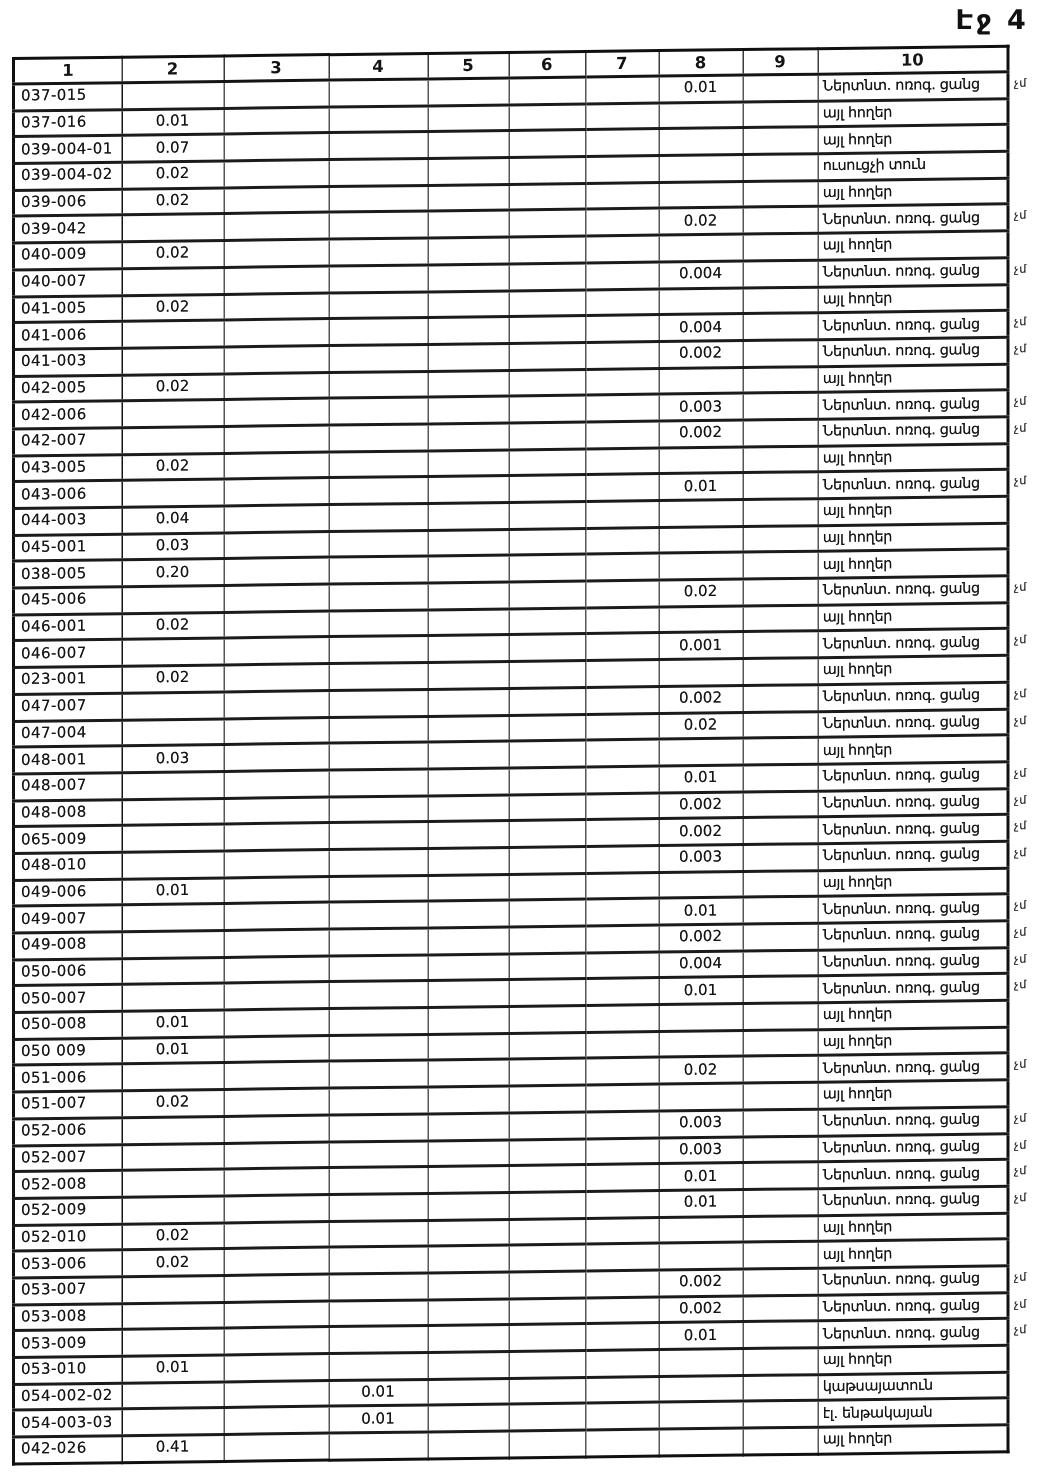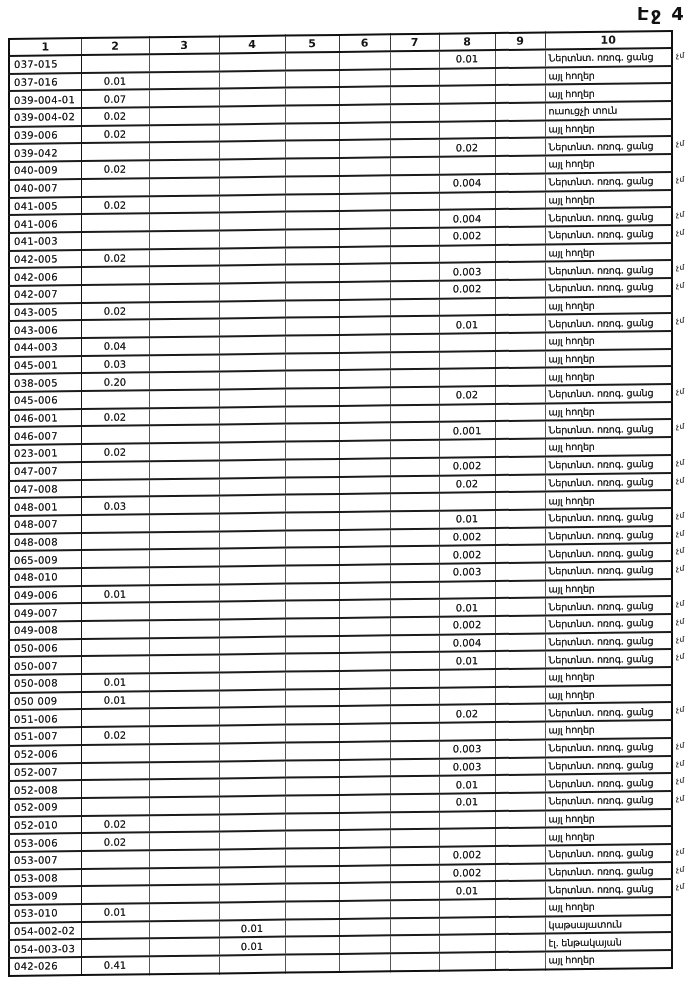--- a/index.html
+++ b/index.html
@@ -373,21 +373,21 @@
           <td class="c3"></td>
           <td class="c4"></td>
           <td class="c5"></td>
           <td class="c6"></td>
           <td class="c7"></td>
           <td class="c8">0.002</td>
           <td class="c9"></td>
           <td class="label">Ներտնտ. ոռոգ. ցանց</td>
         </tr>
         <tr>
-          <td class="code">047-008</td>
+          <td class="code">047-004</td>
           <td class="c2"></td>
           <td class="c3"></td>
           <td class="c4"></td>
           <td class="c5"></td>
           <td class="c6"></td>
           <td class="c7"></td>
           <td class="c8">0.02</td>
           <td class="c9"></td>
           <td class="label">Ներտնտ. ոռոգ. ցանց</td>
         </tr>

